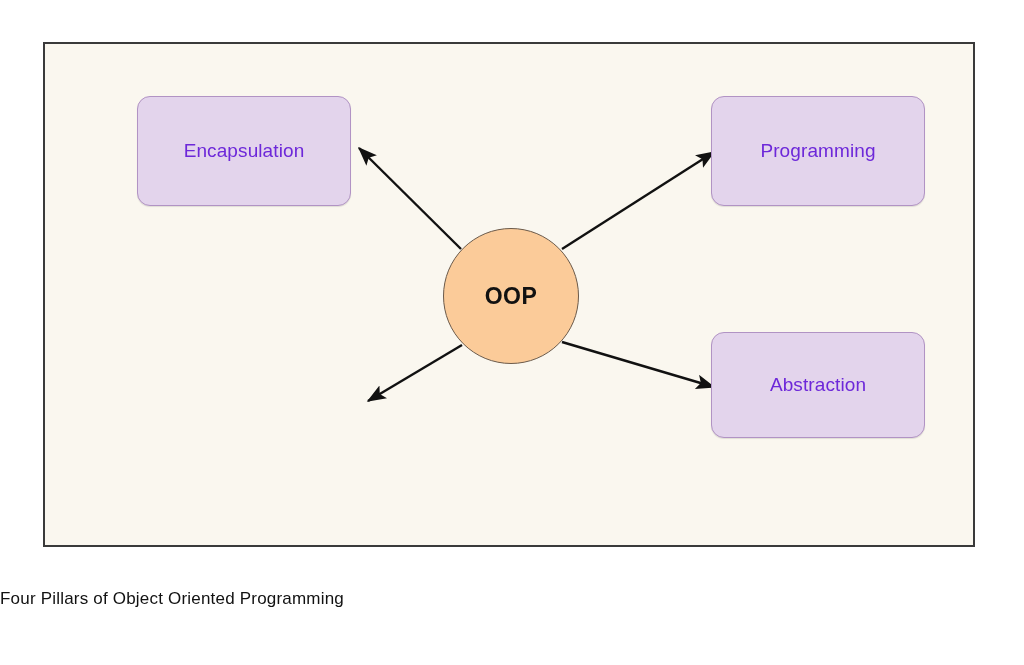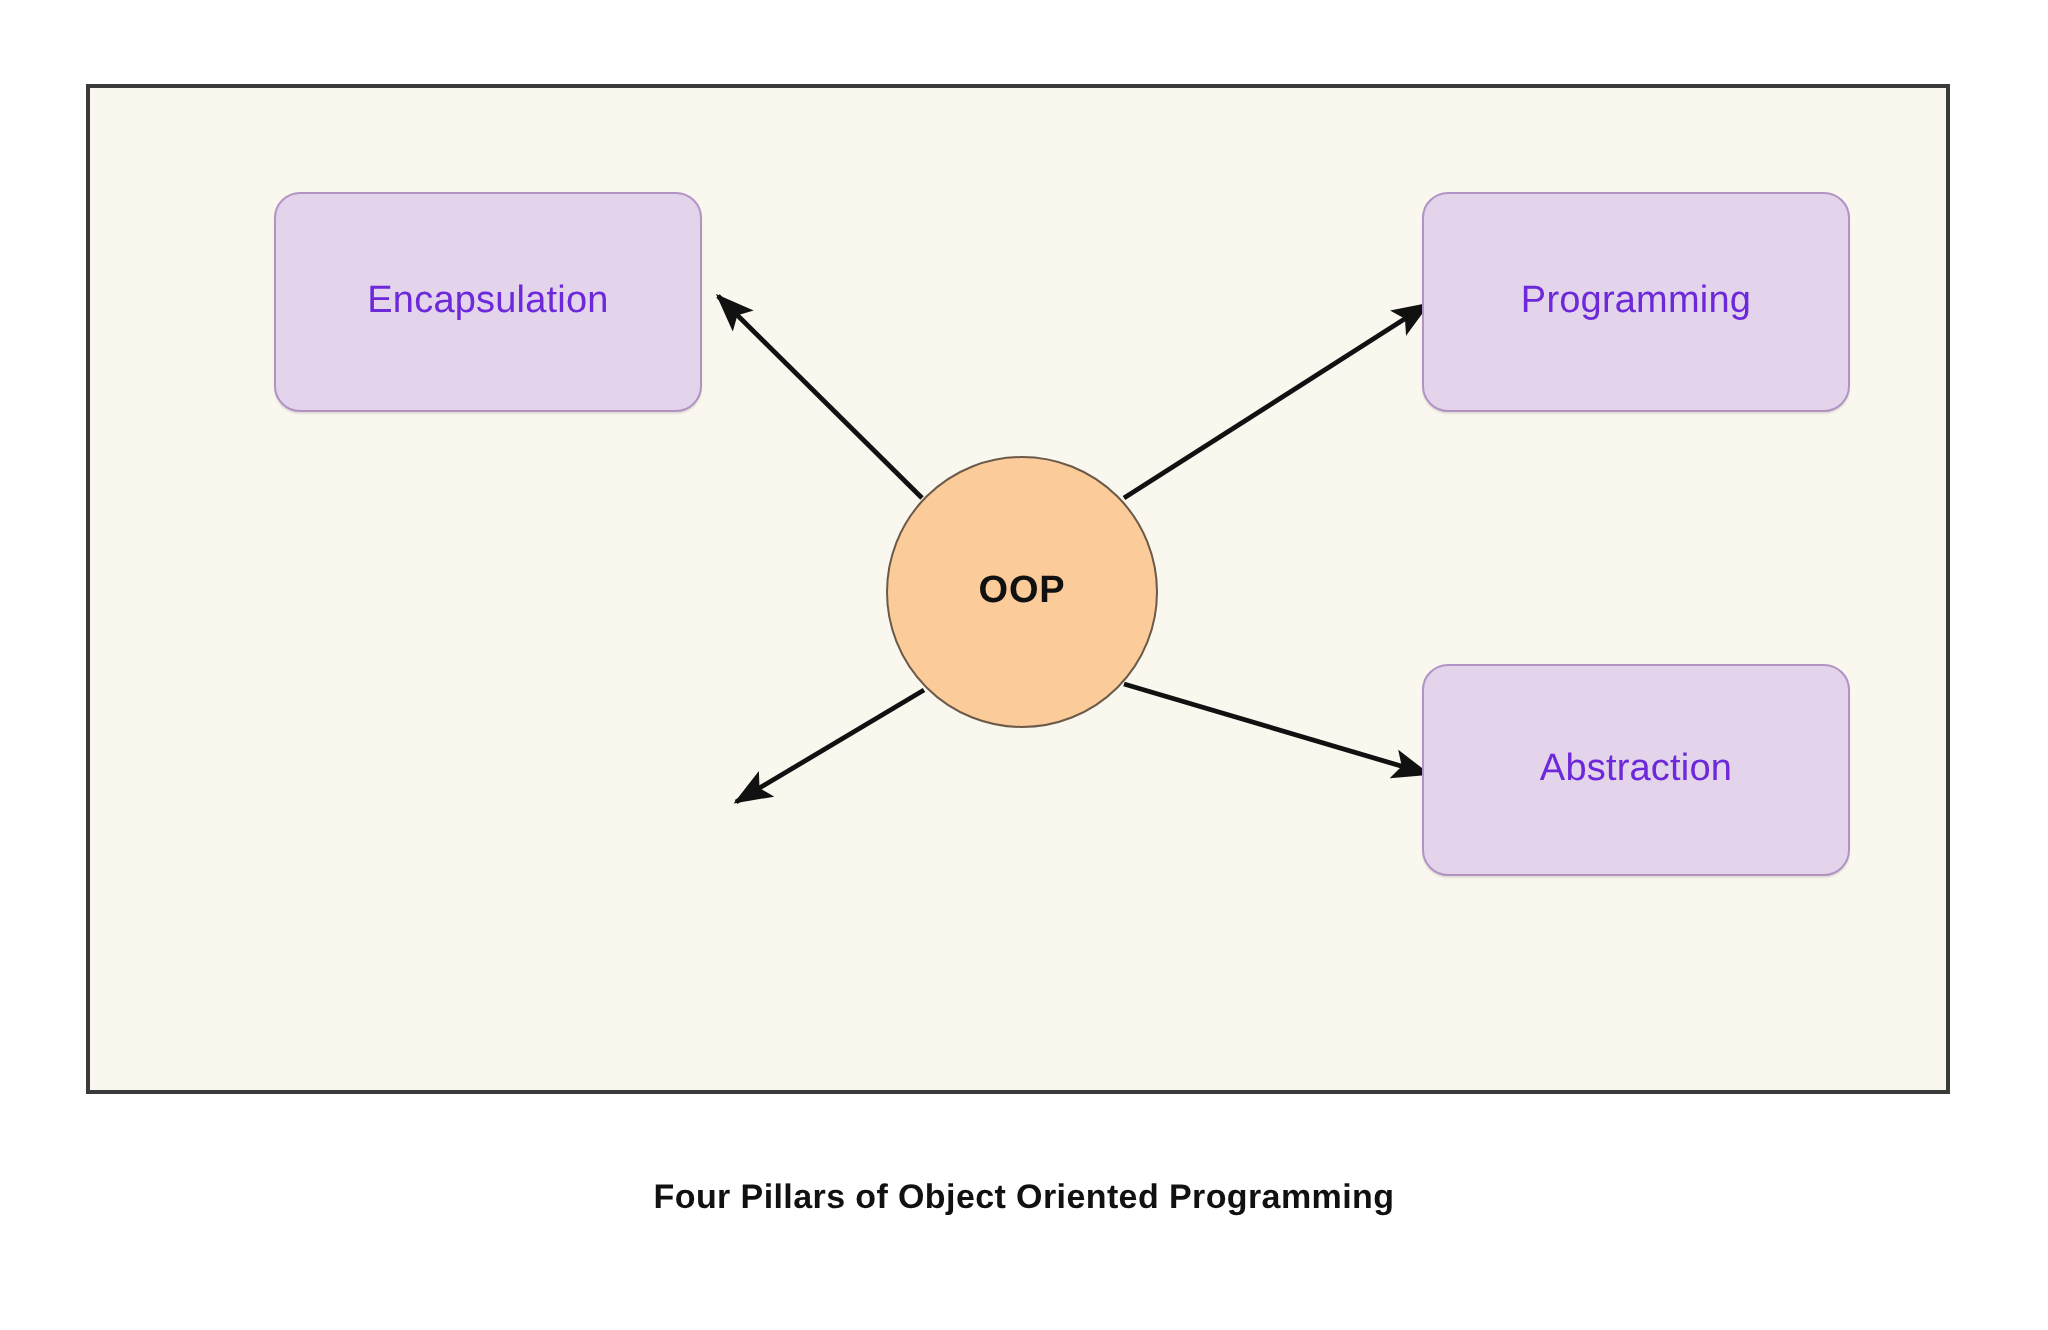--- a/index.html
+++ b/index.html
@@ -68,21 +68,21 @@
     height: 136px;
     border-radius: 50%;
     background: #fbcb99;
     border: 1.6px solid #6b5a4a;
     box-sizing: border-box;
     display: flex;
     align-items: center;
     justify-content: center;
   }
   .center-label {
-    font-size: 19px;
+    font-size: 23px;
     font-weight: bold;
     color: #111111;
     font-family: "Liberation Sans", sans-serif;
     letter-spacing: 0.4px;
   }
 
   
   #arrow-layer {
     position: absolute;
     left: 0; top: 0;
@@ -90,23 +90,22 @@
     height: 665px;
     pointer-events: none;
   }
 
   
   .caption {
     position: absolute;
     left: 0;
     top: 589px;
     width: 1024px;
-    text-align: center;
     font-size: 17px;
-    font-weight: bold;
+    font-weight: normal;
     color: #111111;
     font-family: "Liberation Sans", sans-serif;
     letter-spacing: 0.2px;
   }
 </style>
 </head>
 <body>
 
 <div id="canvas">
 

